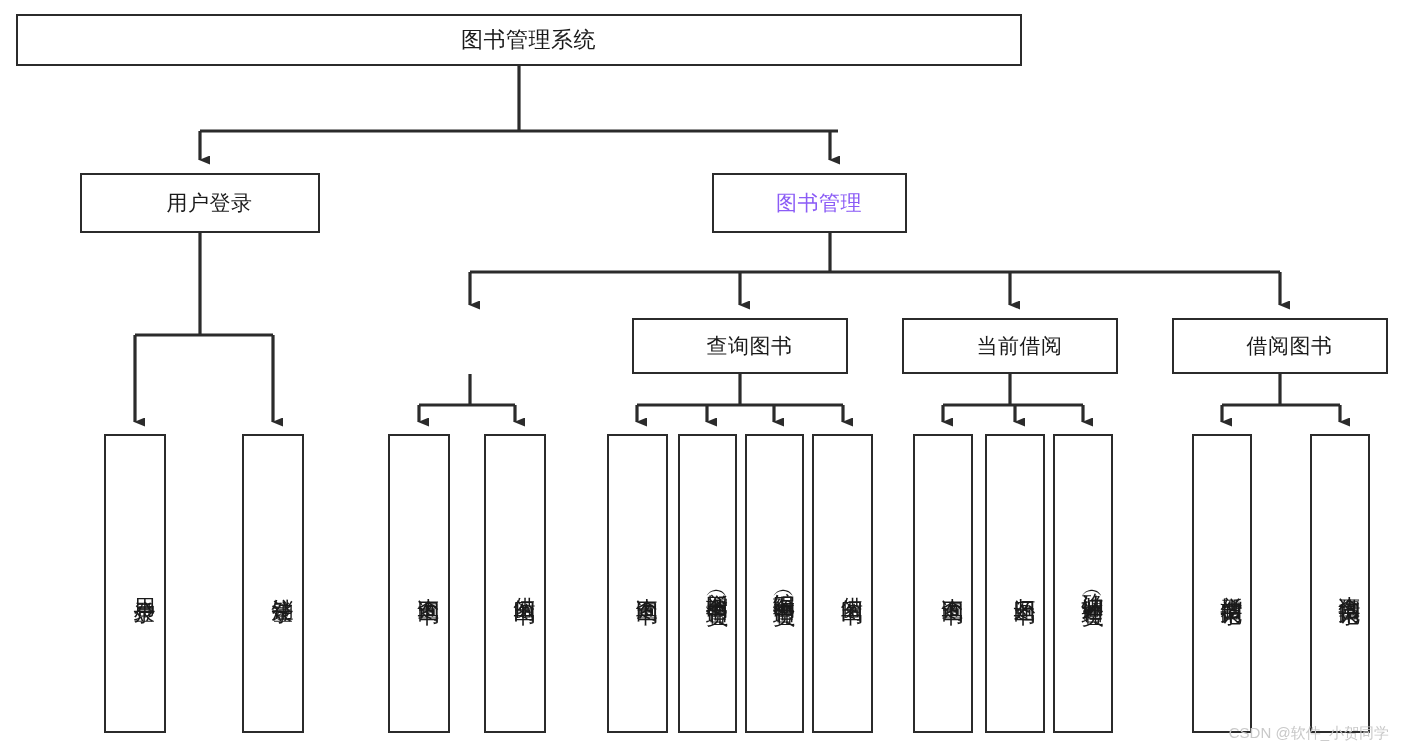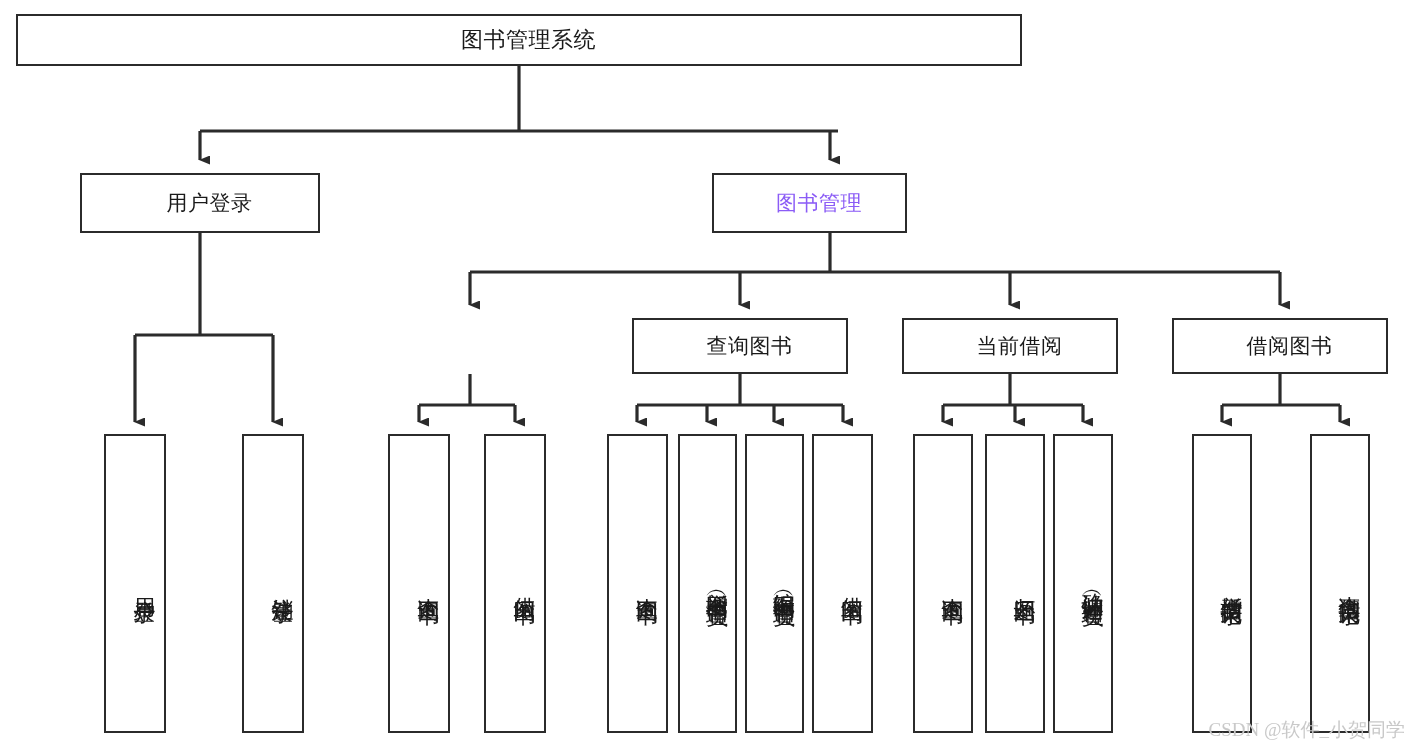--- a/index.html
+++ b/index.html
@@ -58,25 +58,25 @@
   .node.vertical .label {
     writing-mode: vertical-rl;
     text-orientation: upright;
     font-size: 22px;
     letter-spacing: 2px;
     line-height: 1;
     max-height: 100%;
   }
   #watermark {
     position: absolute;
-    right: 0;
+    right: 16px;
     bottom: 4px;
-    font-size: 19px;
+    font-size: 15px;
     color: #c9c9c9;
-    font-family: Liberation Serif, serif;
+    font-family: Liberation Sans, sans-serif;
     white-space: nowrap;
     pointer-events: none;
   }
 </style>
 </head>
 <body>
 
 <div id="diagram-root">
 
   <svg class="svg-layer" viewBox="0 0 1405 747" xmlns="http://www.w3.org/2000/svg">

